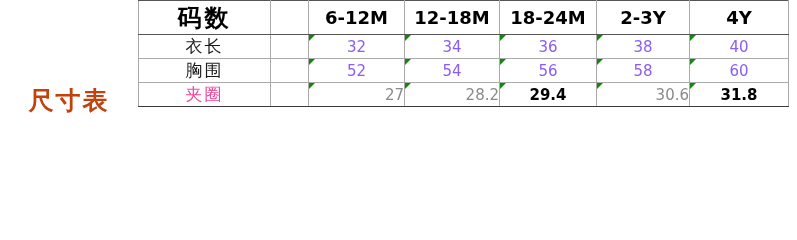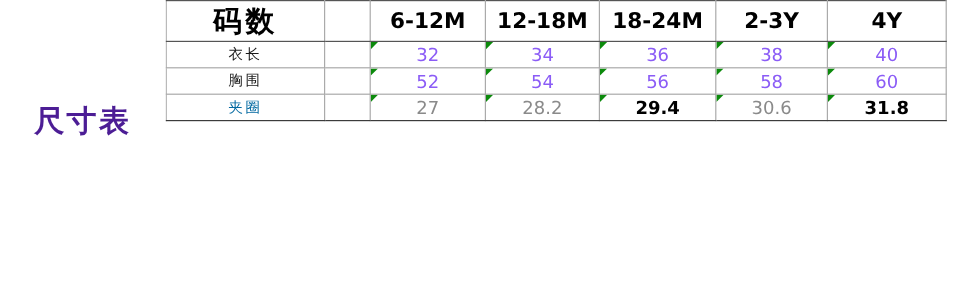--- a/index.html
+++ b/index.html
@@ -26,21 +26,21 @@
   .caption {
     position: absolute;
     left: 0px;
     top: 86px;
     width: 138px;
     text-align: center;
     font-family: "DejaVu Sans", "Liberation Sans", sans-serif;
     font-size: 25px;
     font-weight: bold;
     letter-spacing: 2px;
-    color: #4c1d95;
+    color: #c2410c;
     line-height: 30px;
     white-space: nowrap;
   }
 
   
   .table-wrap {
     position: absolute;
     left: 138px;
     top: 0px;
     width: 652px;
@@ -97,33 +97,34 @@
     font-size: 18px;
     font-weight: bold;
   }
 
   
   tr.row td {
     height: 21px;
     font-size: 15px;
   }
   tr.row td.lbl {
-    font-size: 12px;
+    font-size: 17px;
     letter-spacing: 2px;
     color: #1a1a1a;
   }
   tr.row td.lbl.dim {
-    color: #0369a1;
+    color: #ec4899;
   }
   tr.row td.val {
     font-size: 15px;
     color: #8b5cf6;
   }
   tr.row td.val.dim {
     color: #8a8a8a;
+    text-align: right;
   }
   tr.row td.val.strong {
     color: #000000;
     font-weight: bold;
   }
 
   
   tr.sep-dark td { border-bottom: 1px solid #3c3c3c; }
 
   

